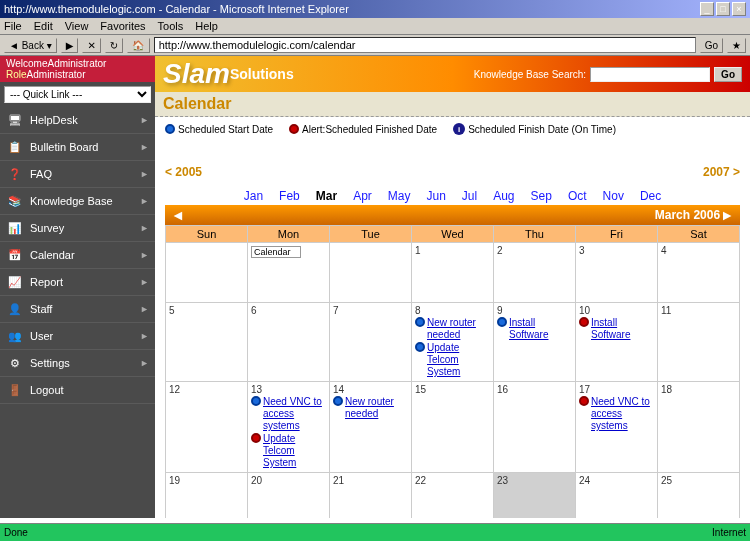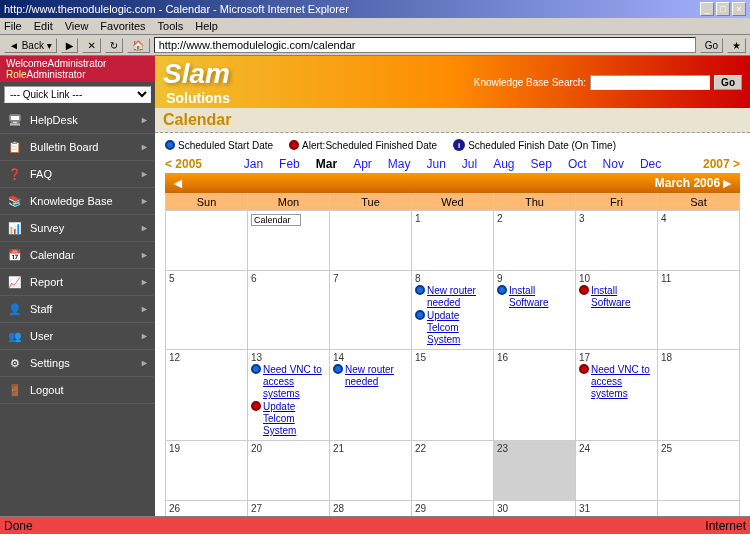--- a/index.html
+++ b/index.html
@@ -5,21 +5,21 @@
     * { margin: 0; padding: 0; box-sizing: border-box; }
     body { font-family: Arial, sans-serif; font-size: 11px; background: #fff; width: 750px; height: 542px; overflow: hidden; }
     .title-bar { background: linear-gradient(to right, #0a246a, #a6b5ff); color: #fff; font-size: 11px; padding: 2px 4px; display: flex; justify-content: space-between; align-items: center; }
     .title-bar-buttons { display: flex; gap: 2px; }
     .tb-btn { width: 14px; height: 14px; background: #d4d0c8; border: 1px solid #fff; border-right-color: #808080; border-bottom-color: #808080; font-size: 9px; display: flex; align-items: center; justify-content: center; cursor: pointer; }
     .menu-bar { background: #d4d0c8; padding: 2px 4px; display: flex; gap: 12px; font-size: 11px; border-bottom: 1px solid #808080; }
     .menu-item { cursor: pointer; }
     .toolbar { background: #d4d0c8; padding: 2px 4px; display: flex; align-items: center; gap: 4px; border-bottom: 1px solid #808080; }
     .toolbar-btn { background: #d4d0c8; border: 1px outset #d4d0c8; padding: 1px 4px; font-size: 10px; cursor: pointer; display: flex; align-items: center; gap: 2px; }
     .addr-bar { flex: 1; background: #fff; border: 1px inset #808080; padding: 1px 4px; font-size: 11px; }
-    .status-bar { background: #ef4444; border-top: 1px solid #808080; padding: 1px 4px; font-size: 12px; display: flex; justify-content: space-between; position: absolute; bottom: 8px; width: 750px; height: 18px; align-items: center; }
+    .status-bar { background: #22c55e; border-top: 1px solid #808080; padding: 1px 4px; font-size: 10px; display: flex; justify-content: space-between; position: absolute; bottom: 1px; width: 750px; height: 18px; align-items: center; }
 
     
     .browser-body { display: flex; height: 462px; }
 
     
     .sidebar { width: 155px; background: #4a4a4a; flex-shrink: 0; display: flex; flex-direction: column; }
     .welcome-bar { background: #c41e3a; padding: 2px 6px; }
     .welcome-text { color: #fff; font-size: 10px; }
     .welcome-row { display: flex; gap: 0; color: #fff; font-size: 10px; }
     .role-label { color: #ffff99; }
@@ -50,36 +50,36 @@
     .legend-item { display: flex; align-items: center; gap: 3px; }
     .dot { width: 10px; height: 10px; border-radius: 50%; display: inline-block; flex-shrink: 0; }
     .dot-blue { background: #1a6adb; border: 2px solid #003a99; }
     .dot-red { background: #cc0000; border: 2px solid #880000; }
     .dot-info { width: 12px; height: 12px; border-radius: 50%; background: #1a1a8a; color: #fff; font-size: 8px; display: flex; align-items: center; justify-content: center; font-weight: bold; flex-shrink: 0; }
 
     
     .month-nav { display: flex; align-items: center; margin-bottom: 2px; font-size: 12px; }
     .year-nav { color: #cc8800; font-weight: bold; cursor: pointer; }
     .month-list { display: flex; gap: 0; flex: 1; justify-content: center; }
-    .month-item { padding: 0 8px; color: #1a1aff; cursor: pointer; }
+    .month-item { padding: 0 8px; color: #1a1aff; cursor: pointer; margin-top: 48px; }
     .month-item.active { font-weight: bold; color: #000; text-decoration: none; }
 
     
     .cal-header-row { background: linear-gradient(to bottom, #ff9900, #cc6600); display: flex; align-items: center; justify-content: space-between; padding: 2px 6px; }
     .cal-header-title { color: #fff; font-weight: bold; font-size: 12px; flex: 1; text-align: right; }
     .cal-nav-btn { color: #fff; background: none; border: none; cursor: pointer; font-size: 14px; font-weight: bold; }
     .cal-table { width: 100%; border-collapse: collapse; border: 1px solid #ddd; }
     .cal-table th { background: #fdba74; border: 1px solid #ccc; padding: 2px 12px; font-size: 11px; text-align: center; font-weight: normal; }
     .cal-table td { border: 1px solid #ccc; padding: 2px 3px; vertical-align: top; width: 14.28%; min-height: 50px; height: 60px; font-size: 10px; }
     .day-num { color: #333; font-size: 10px; margin-bottom: 2px; }
     .cal-event { display: flex; align-items: flex-start; gap: 2px; margin: 1px 0; }
     .event-link { color: #0000cc; text-decoration: underline; cursor: pointer; font-size: 10px; line-height: 1.2; }
     .today-input { border: 1px solid #999; padding: 0 2px; font-size: 9px; background: #fff; width: 50px; }
     .shaded { background: #d0d0d0; }
-    .logo-area { display: flex; align-items: flex-end; flex-direction: column; }
+    .logo-area { display: flex; align-items: center; }
   </style>
 </head>
 <body>
 
 <div class="title-bar">
   <span>http://www.themodulelogic.com - Calendar - Microsoft Internet Explorer</span>
   <div class="title-bar-buttons">
     <div class="tb-btn">_</div>
     <div class="tb-btn">□</div>
     <div class="tb-btn">×</div>

